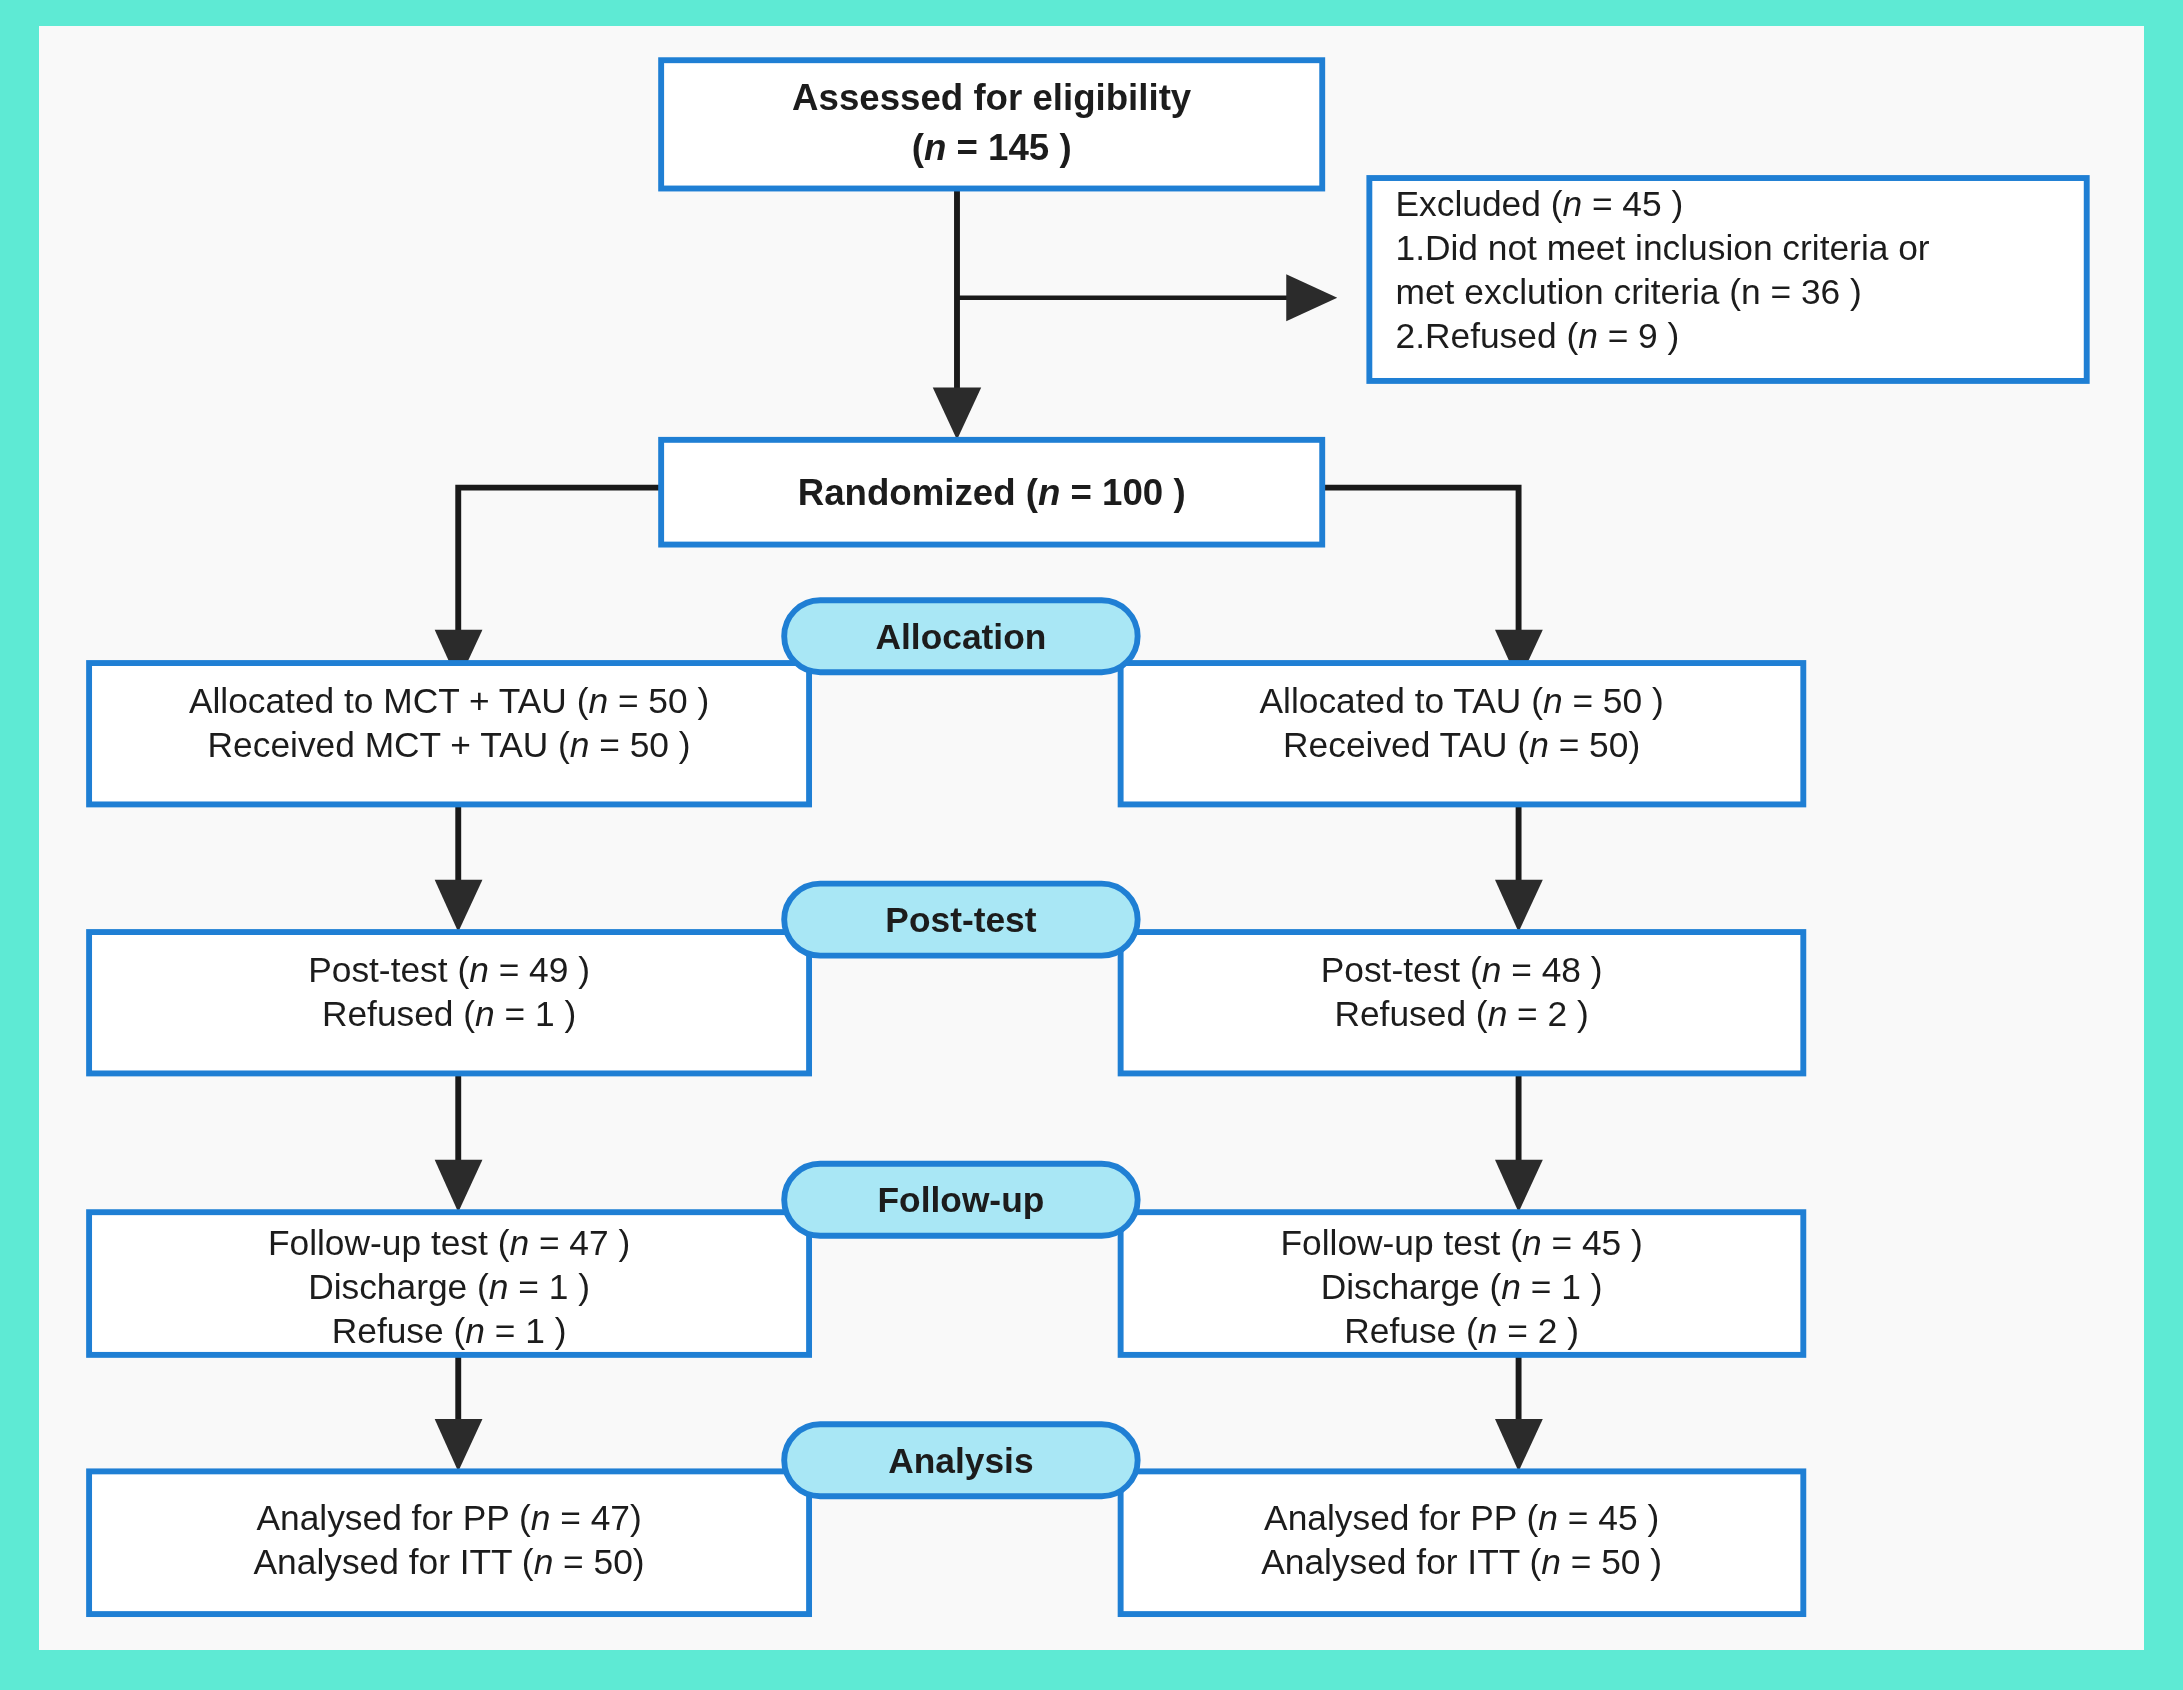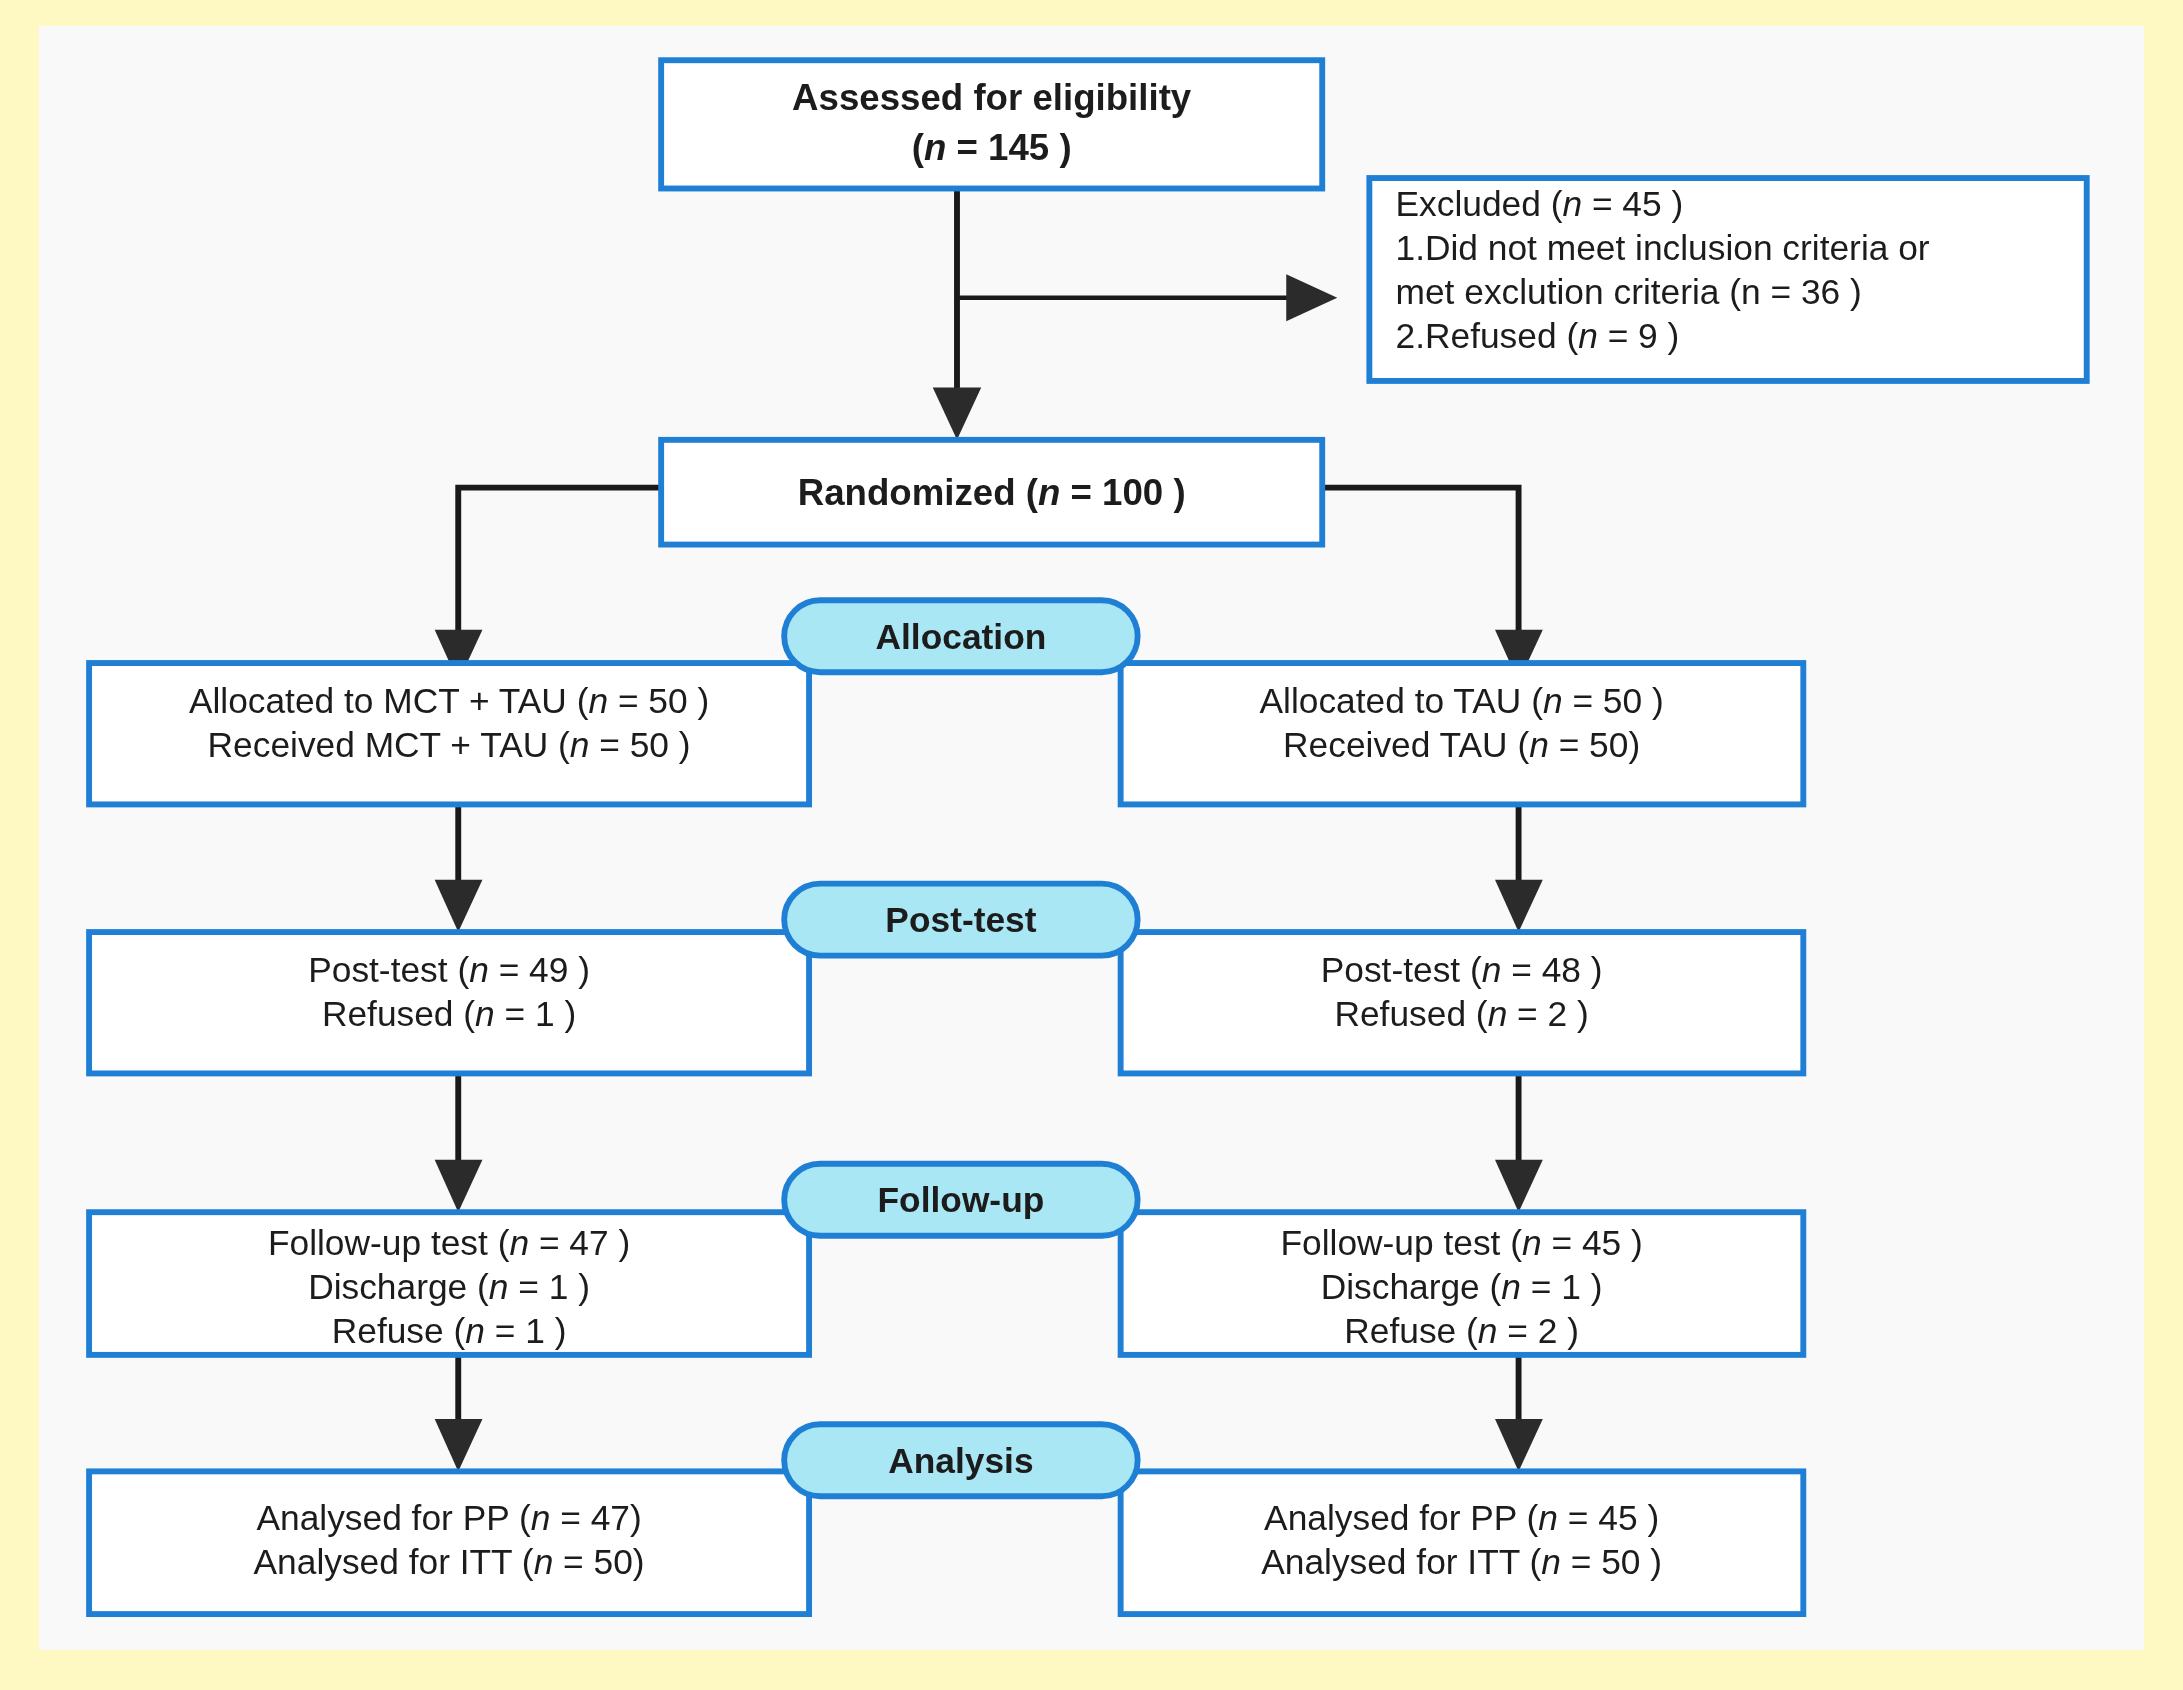--- a/index.html
+++ b/index.html
@@ -10,21 +10,21 @@
   body {
     width: 2183px;
     height: 1690px;
     font-family: "Liberation Sans", sans-serif;
     overflow: hidden;
   }
   #canvas {
     position: relative;
     width: 2183px;
     height: 1690px;
-    background: #fef9c3;
+    background: #5eead4;
   }
   #page-bg {
     position: absolute;
     left: 39px;
     top: 26px;
     width: 2105px;
     height: 1624px;
     background: #f9f9f9;
   }
   svg#flow {

